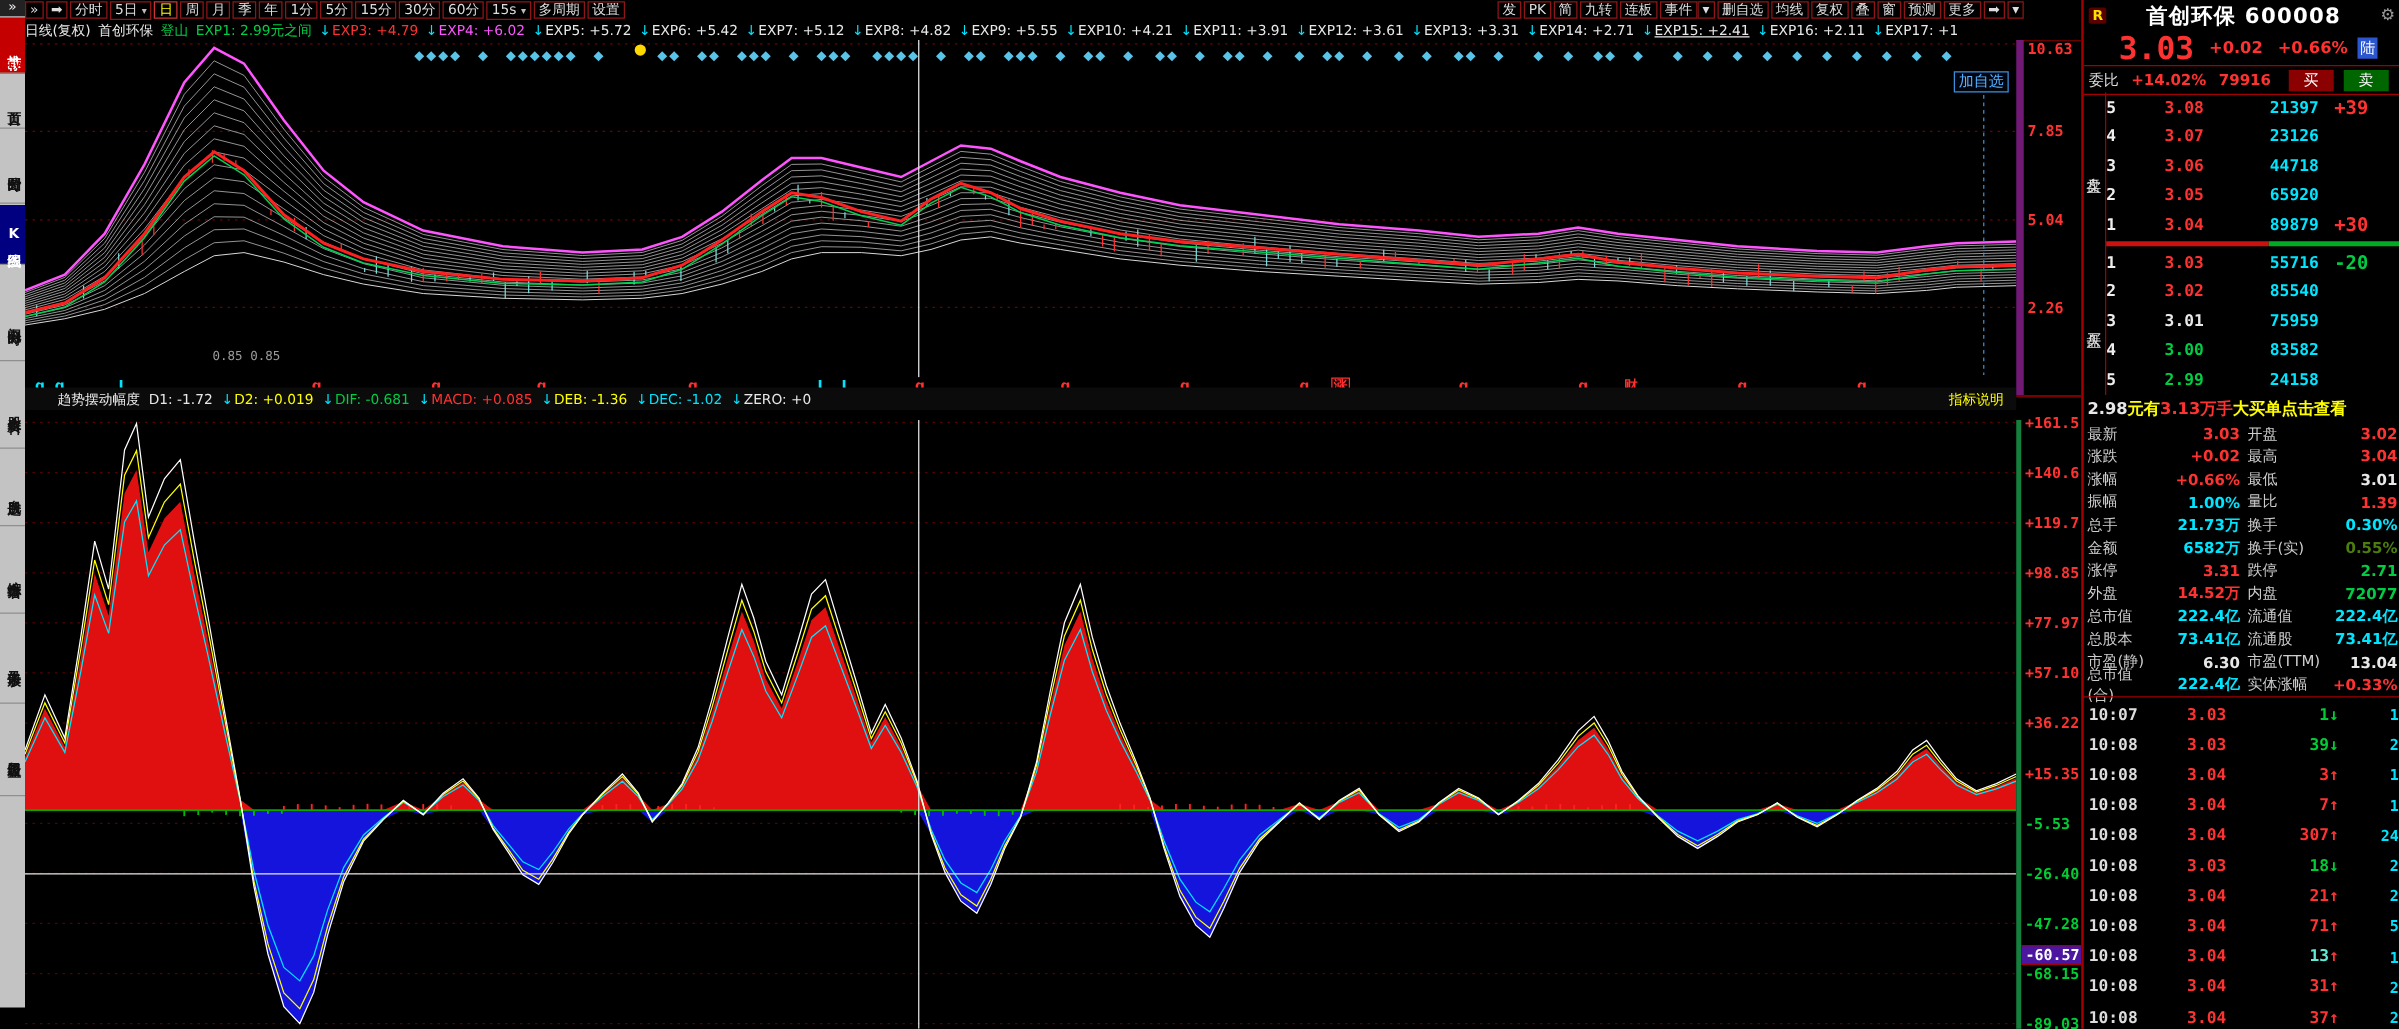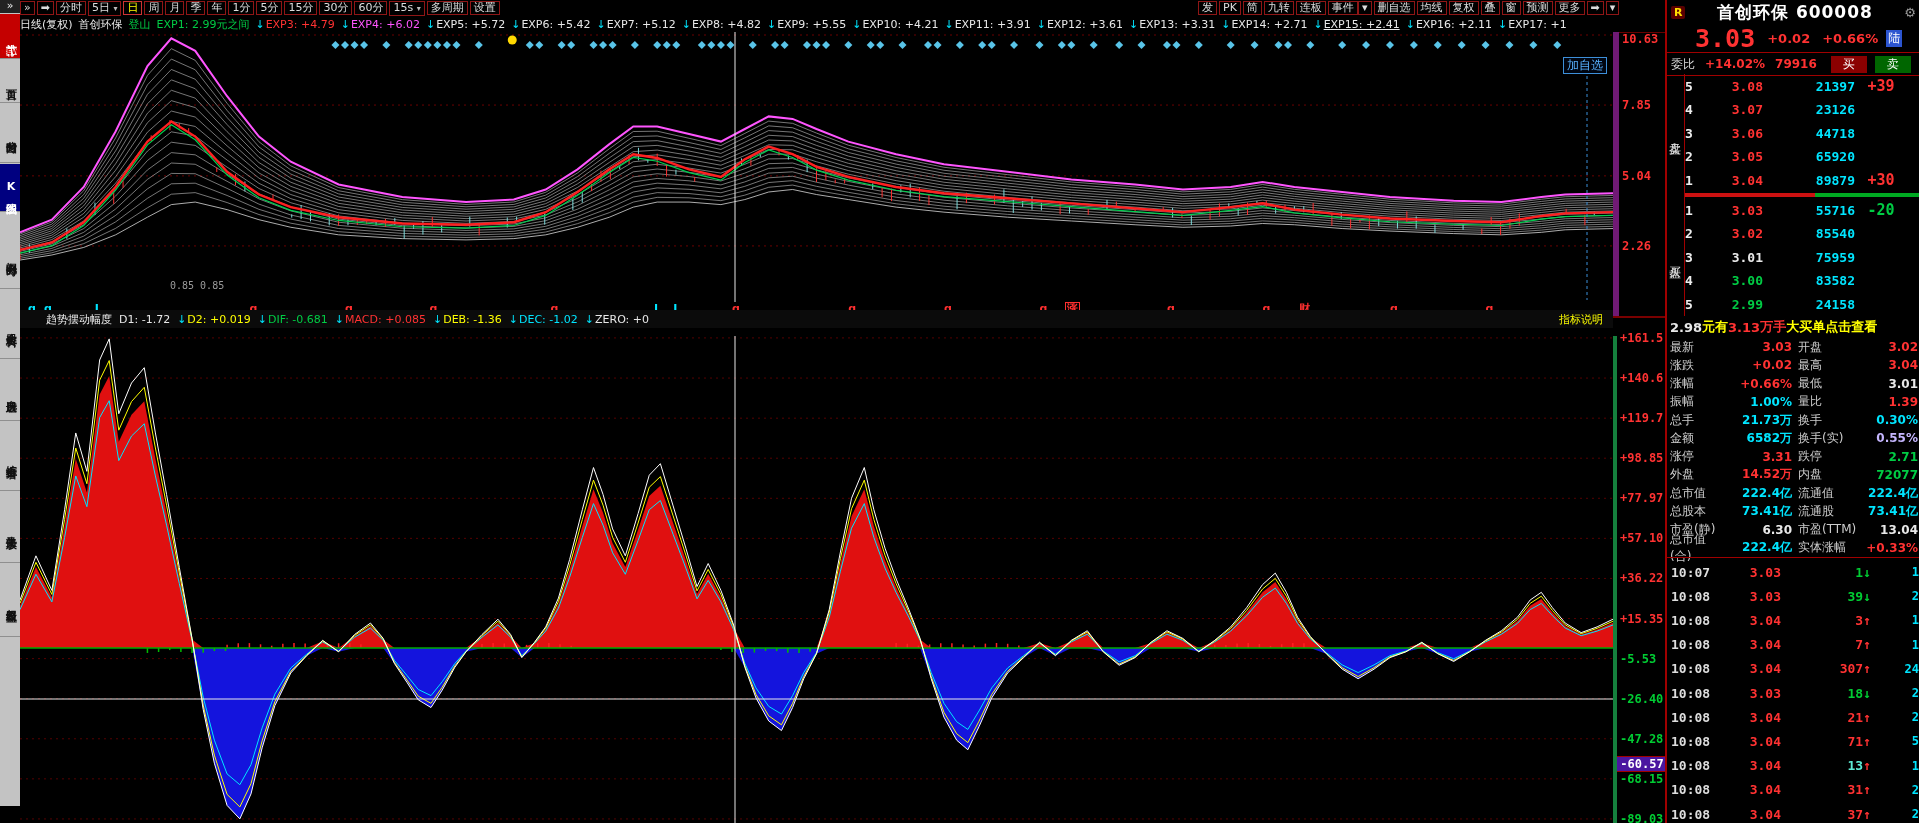--- a/index.html
+++ b/index.html
@@ -675,21 +675,21 @@
       <div class="st-row" style="top: 73px;">
         <span class="l l1">总手</span>
         <span class="v1" style="color: rgb(0, 229, 255);">21.73万</span>
         <span class="l l2">换手</span>
         <span class="v2" style="color: rgb(0, 229, 255);">0.30%</span>
       </div>
       <div class="st-row" style="top: 91.25px;">
         <span class="l l1">金额</span>
         <span class="v1" style="color: rgb(0, 229, 255);">6582万</span>
         <span class="l l2">换手(实)</span>
-        <span class="v2" style="color: #c4b5fd;">0.55%</span>
+        <span class="v2" style="color: #4d7c0f;">0.55%</span>
       </div>
       <div class="st-row" style="top: 109.5px;">
         <span class="l l1">涨停</span>
         <span class="v1" style="color: rgb(255, 50, 50);">3.31</span>
         <span class="l l2">跌停</span>
         <span class="v2" style="color: rgb(0, 204, 68);">2.71</span>
       </div>
       <div class="st-row" style="top: 127.75px;">
         <span class="l l1">外盘</span>
         <span class="v1" style="color: rgb(255, 50, 50);">14.52万</span>

